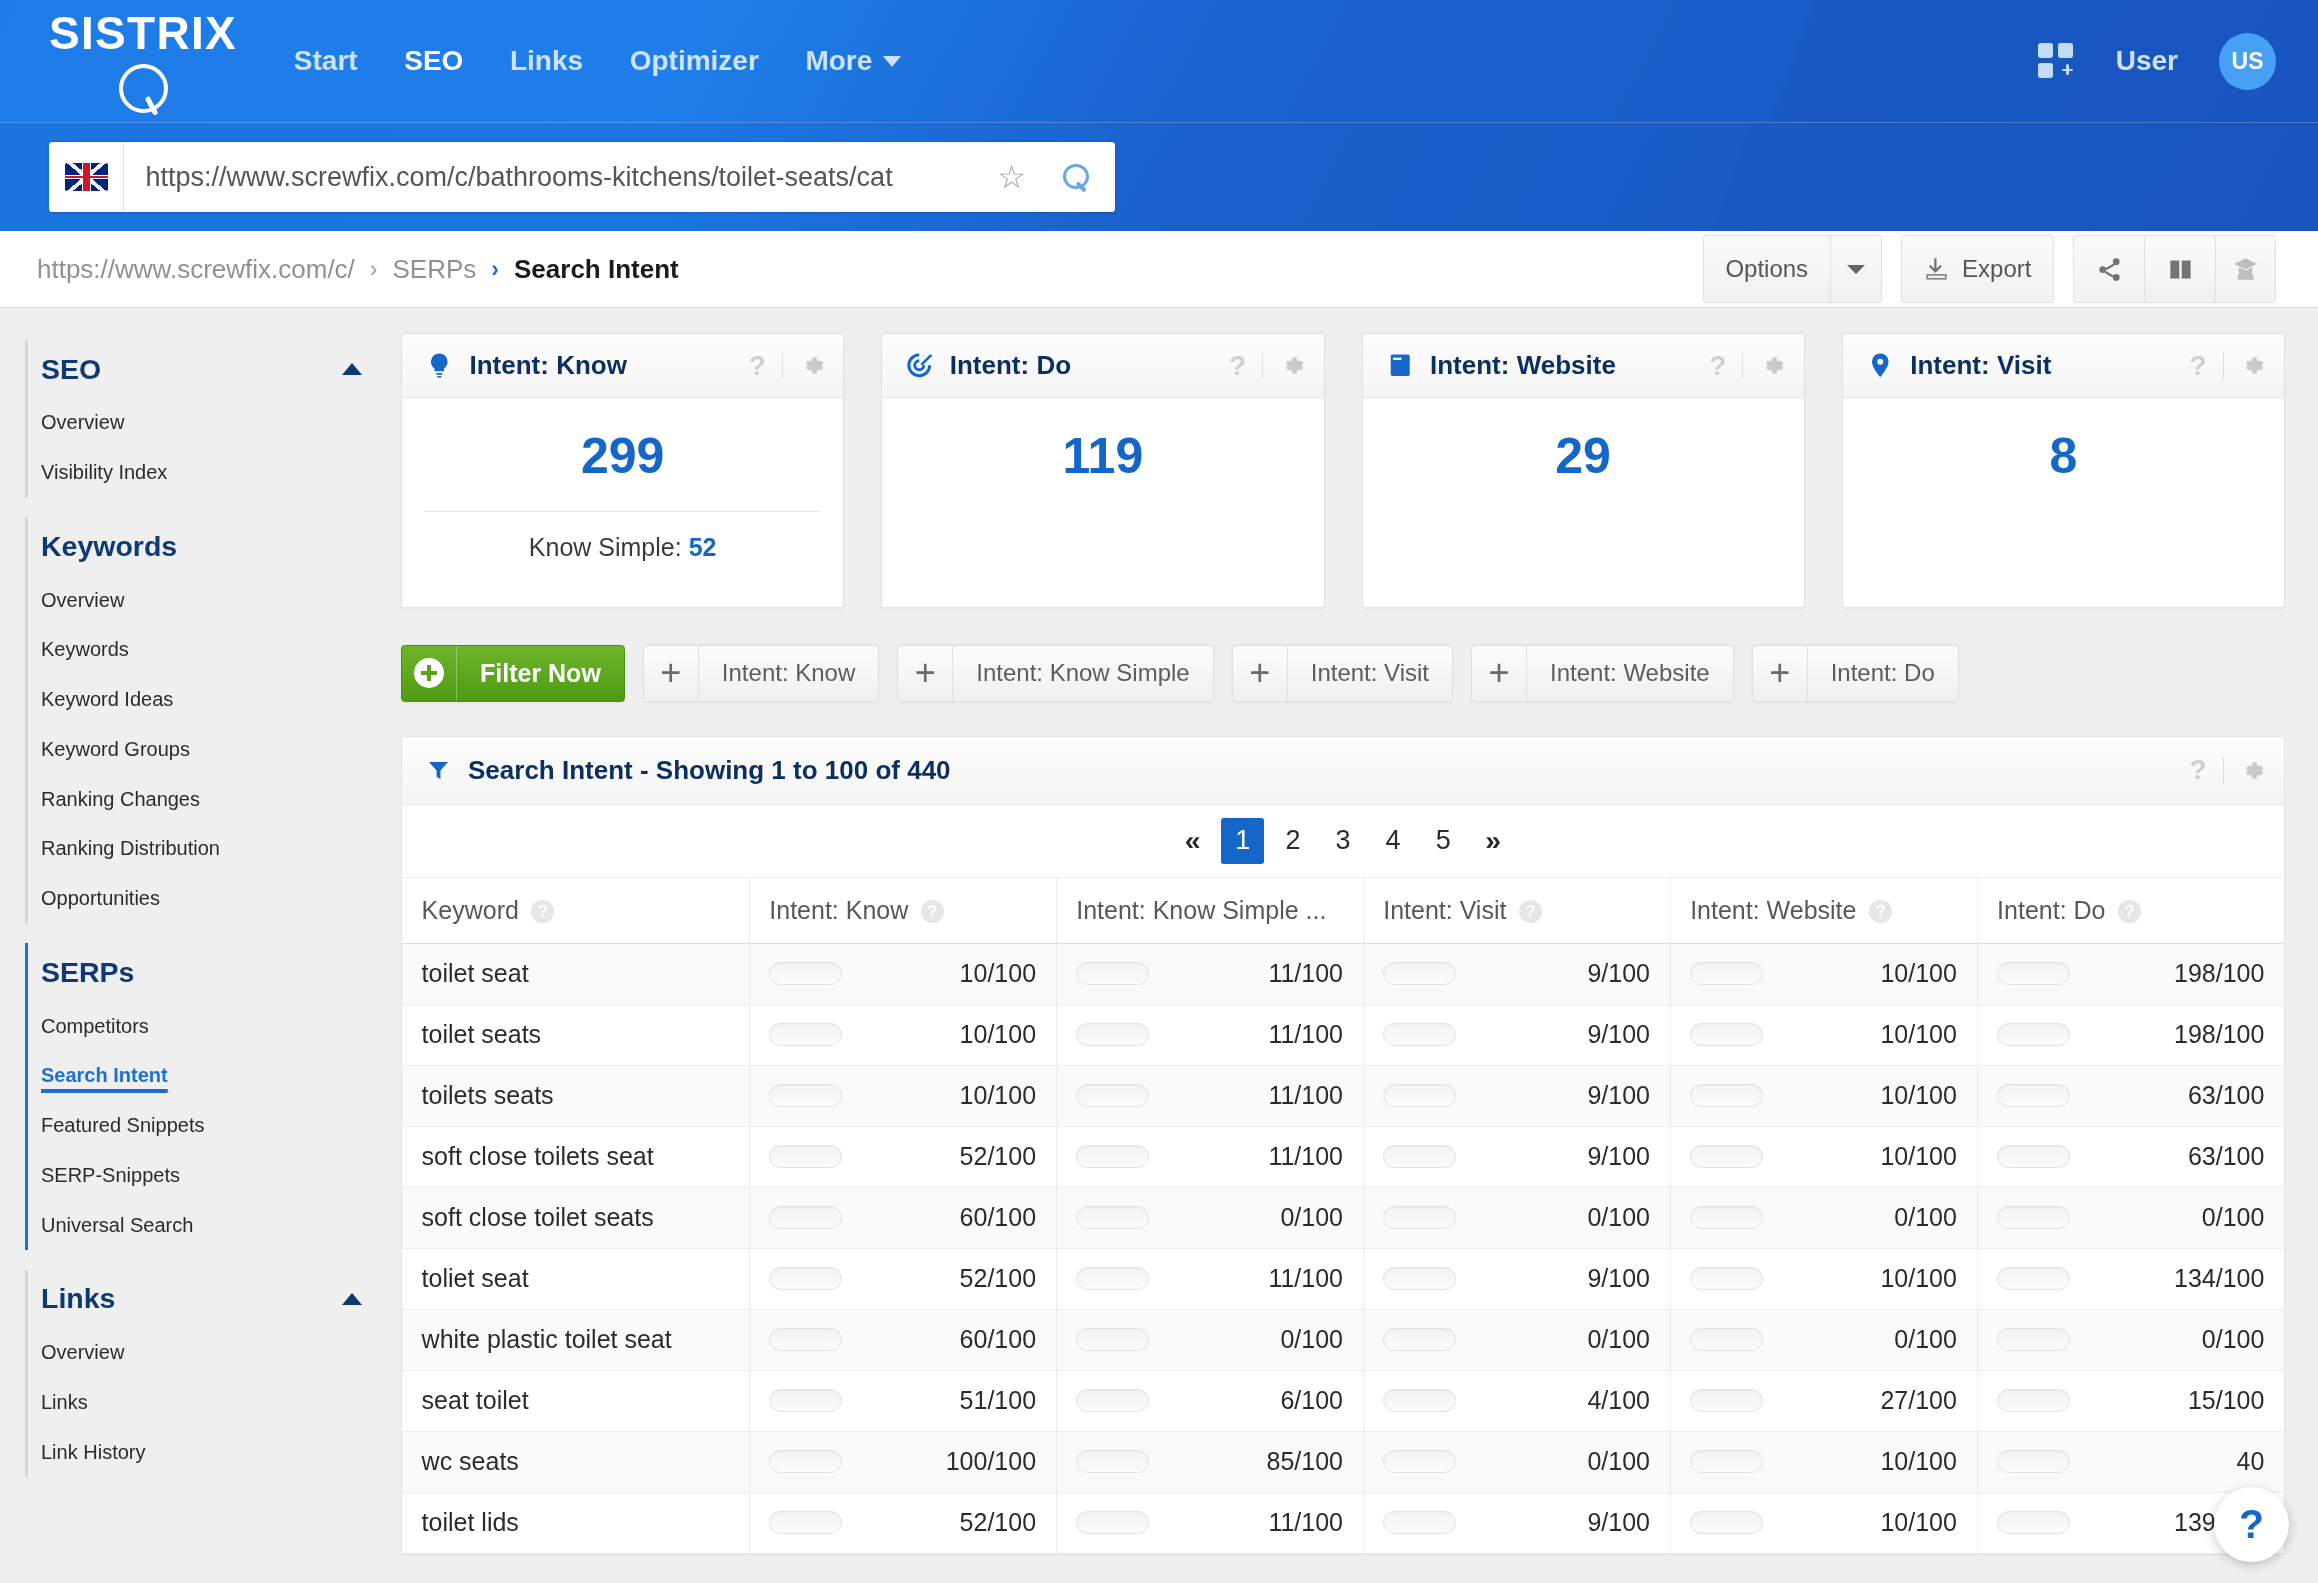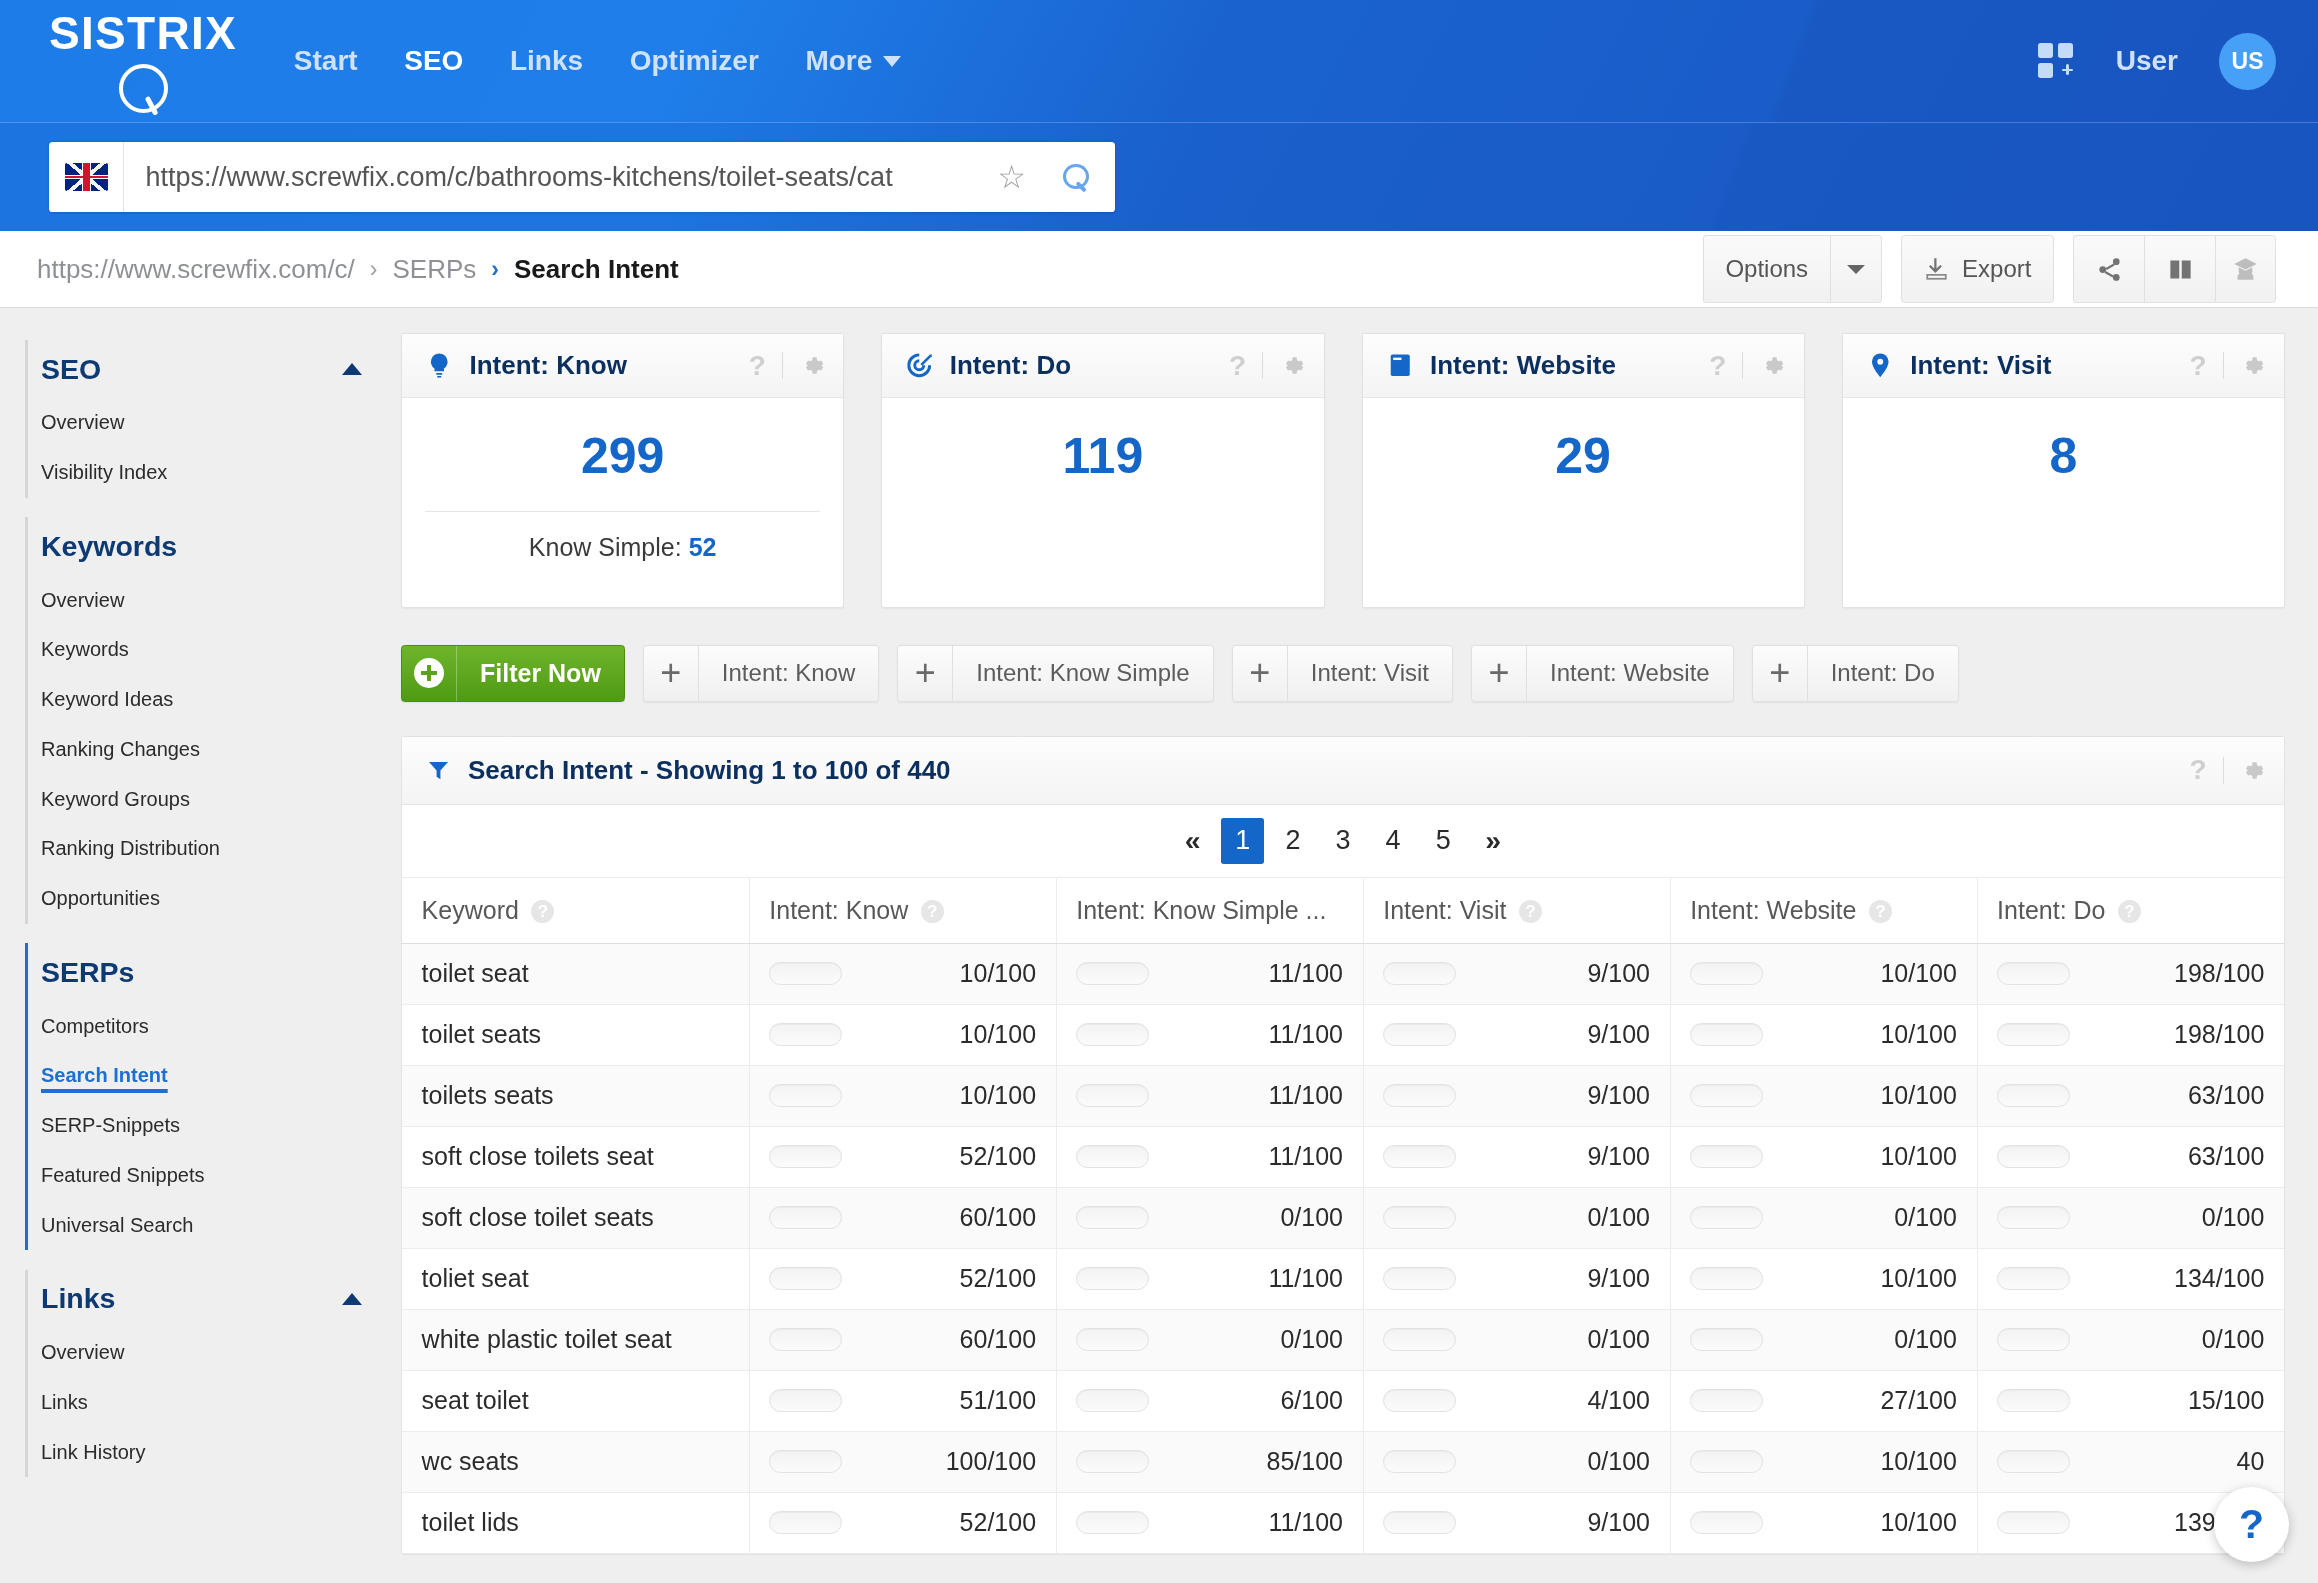--- a/index.html
+++ b/index.html
@@ -377,36 +377,36 @@
     <div class="sb-gap"></div>
 
     <div class="sb-section">
       <span class="rail"></span>
       <div class="sb-head">
         <span>Keywords</span>
       </div>
       <div class="sb-item">Overview</div>
       <div class="sb-item">Keywords</div>
       <div class="sb-item">Keyword Ideas</div>
+      <div class="sb-item">Keyword Groups</div>
       <div class="sb-item">Ranking Changes</div>
-      <div class="sb-item">Keyword Groups</div>
       <div class="sb-item">Ranking Distribution</div>
       <div class="sb-item">Opportunities</div>
     </div>
     <div class="sb-gap"></div>
 
     <div class="sb-section active">
       <span class="rail"></span>
       <div class="sb-head">
         <span>SERPs</span>
       </div>
       <div class="sb-item">Competitors</div>
       <div class="sb-item active">Search Intent</div>
+      <div class="sb-item">Featured Snippets</div>
       <div class="sb-item">SERP-Snippets</div>
-      <div class="sb-item">Featured Snippets</div>
       <div class="sb-item">Universal Search</div>
     </div>
     <div class="sb-gap"></div>
 
     <div class="sb-section">
       <span class="rail"></span>
       <div class="sb-head">
         <span>Links</span>
         <span class="chevup"></span>
       </div>

